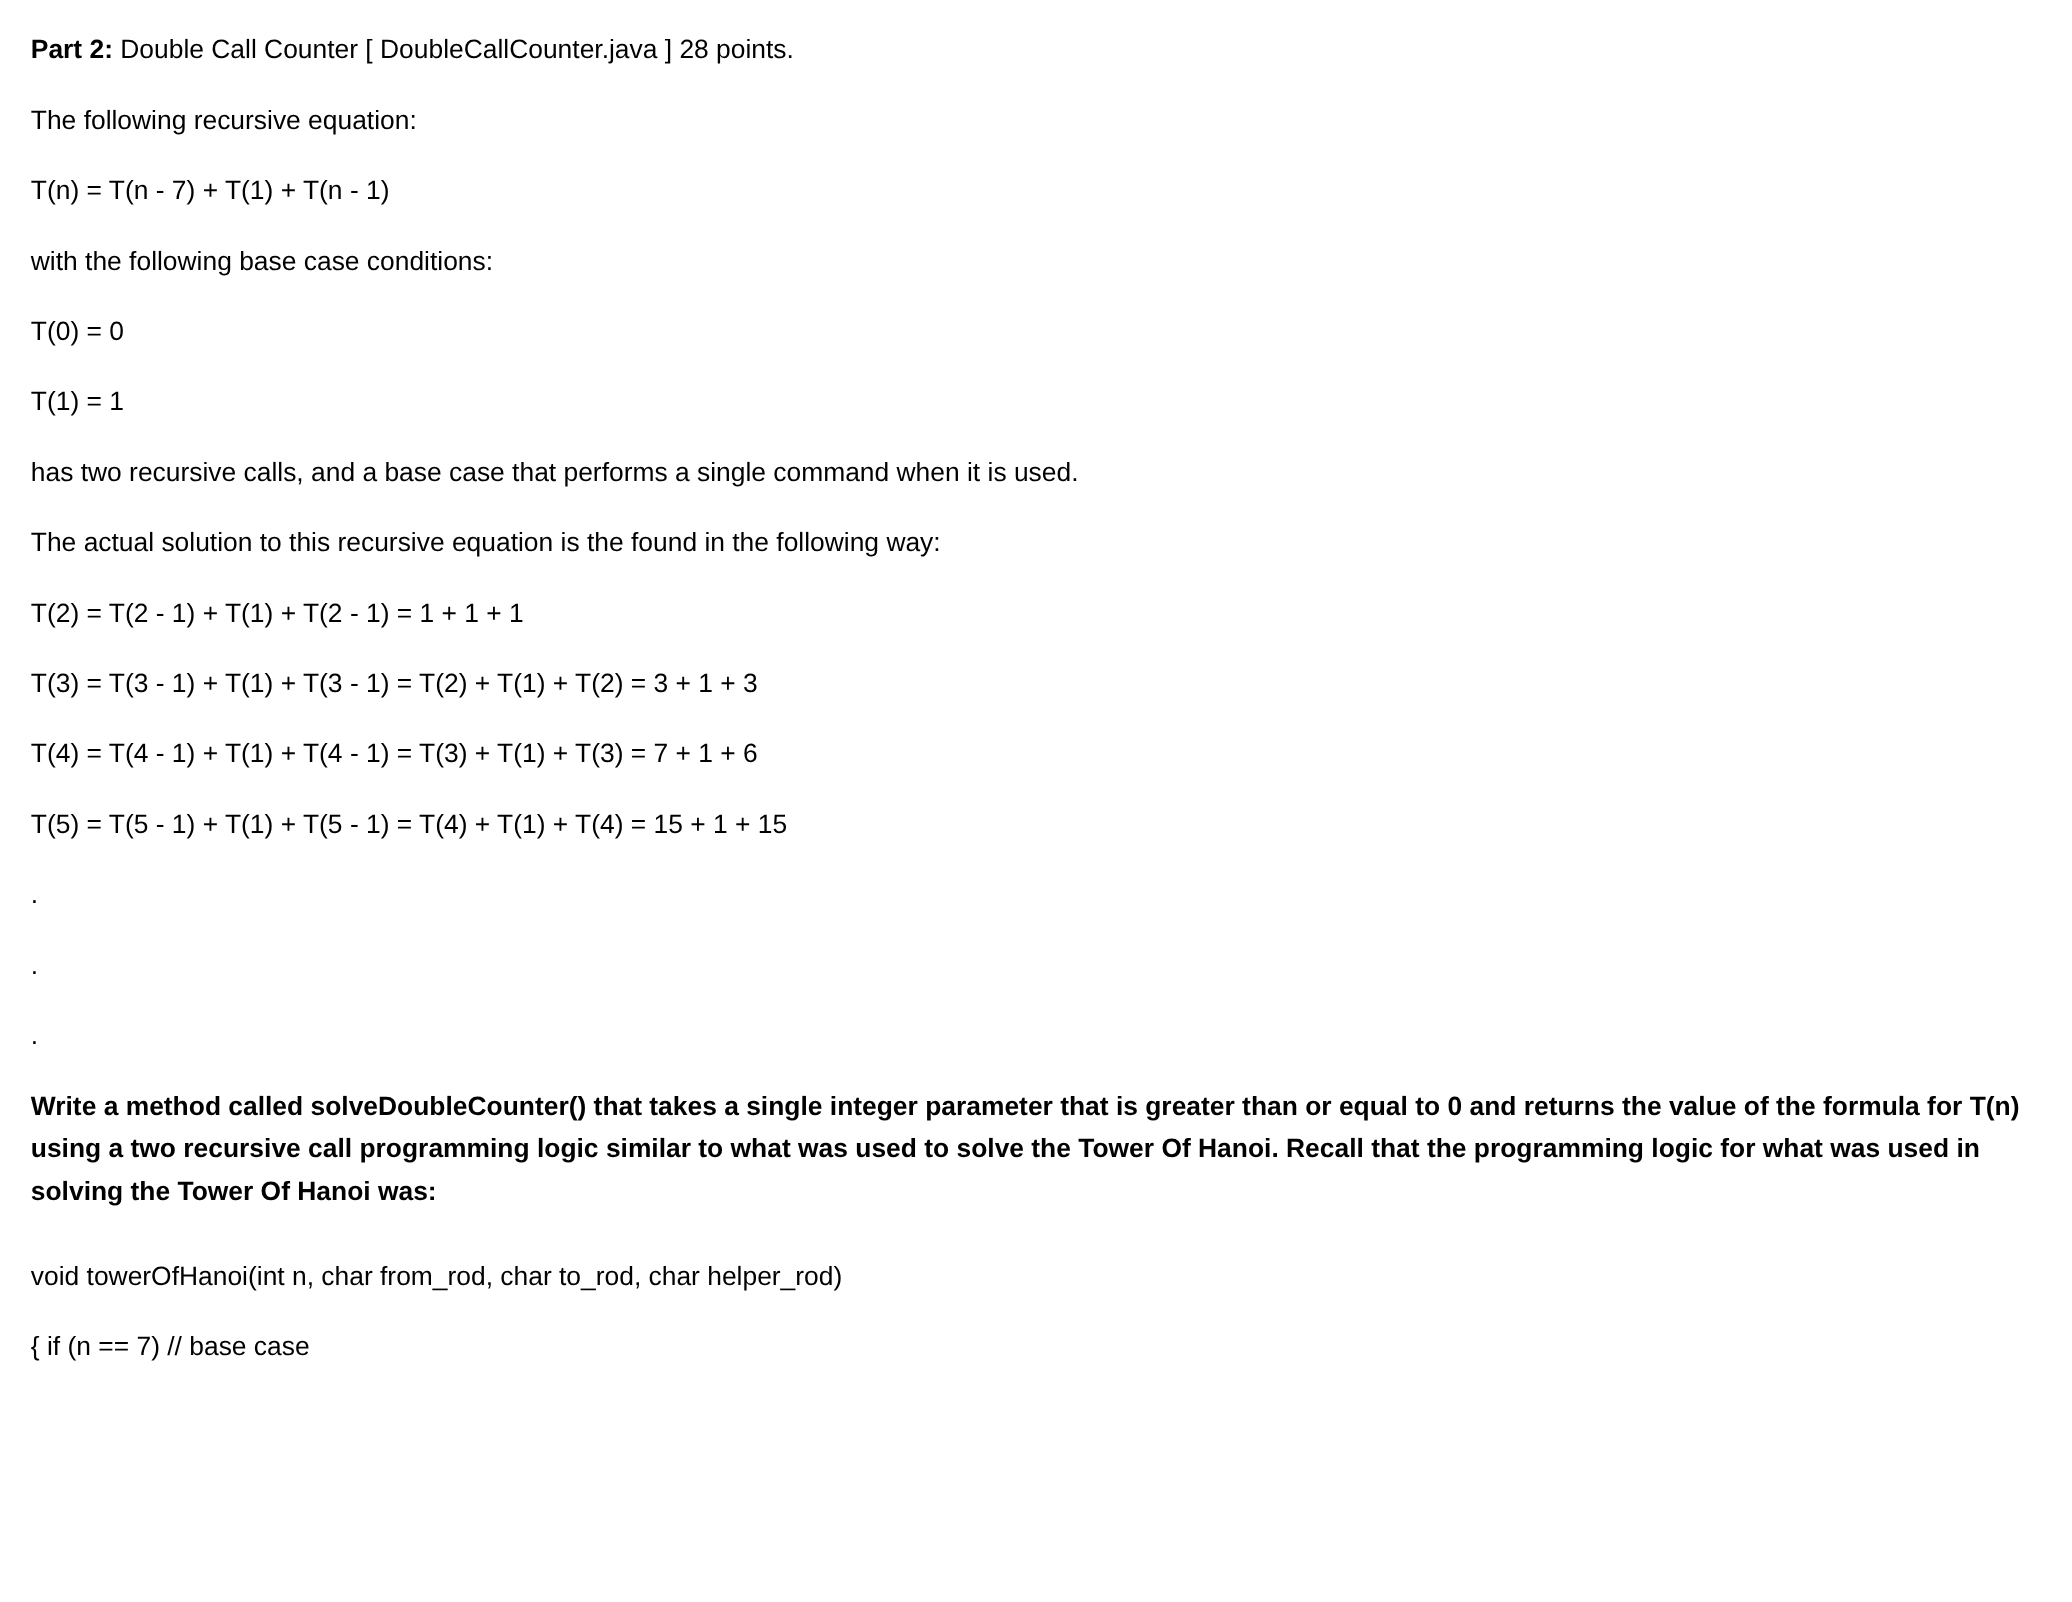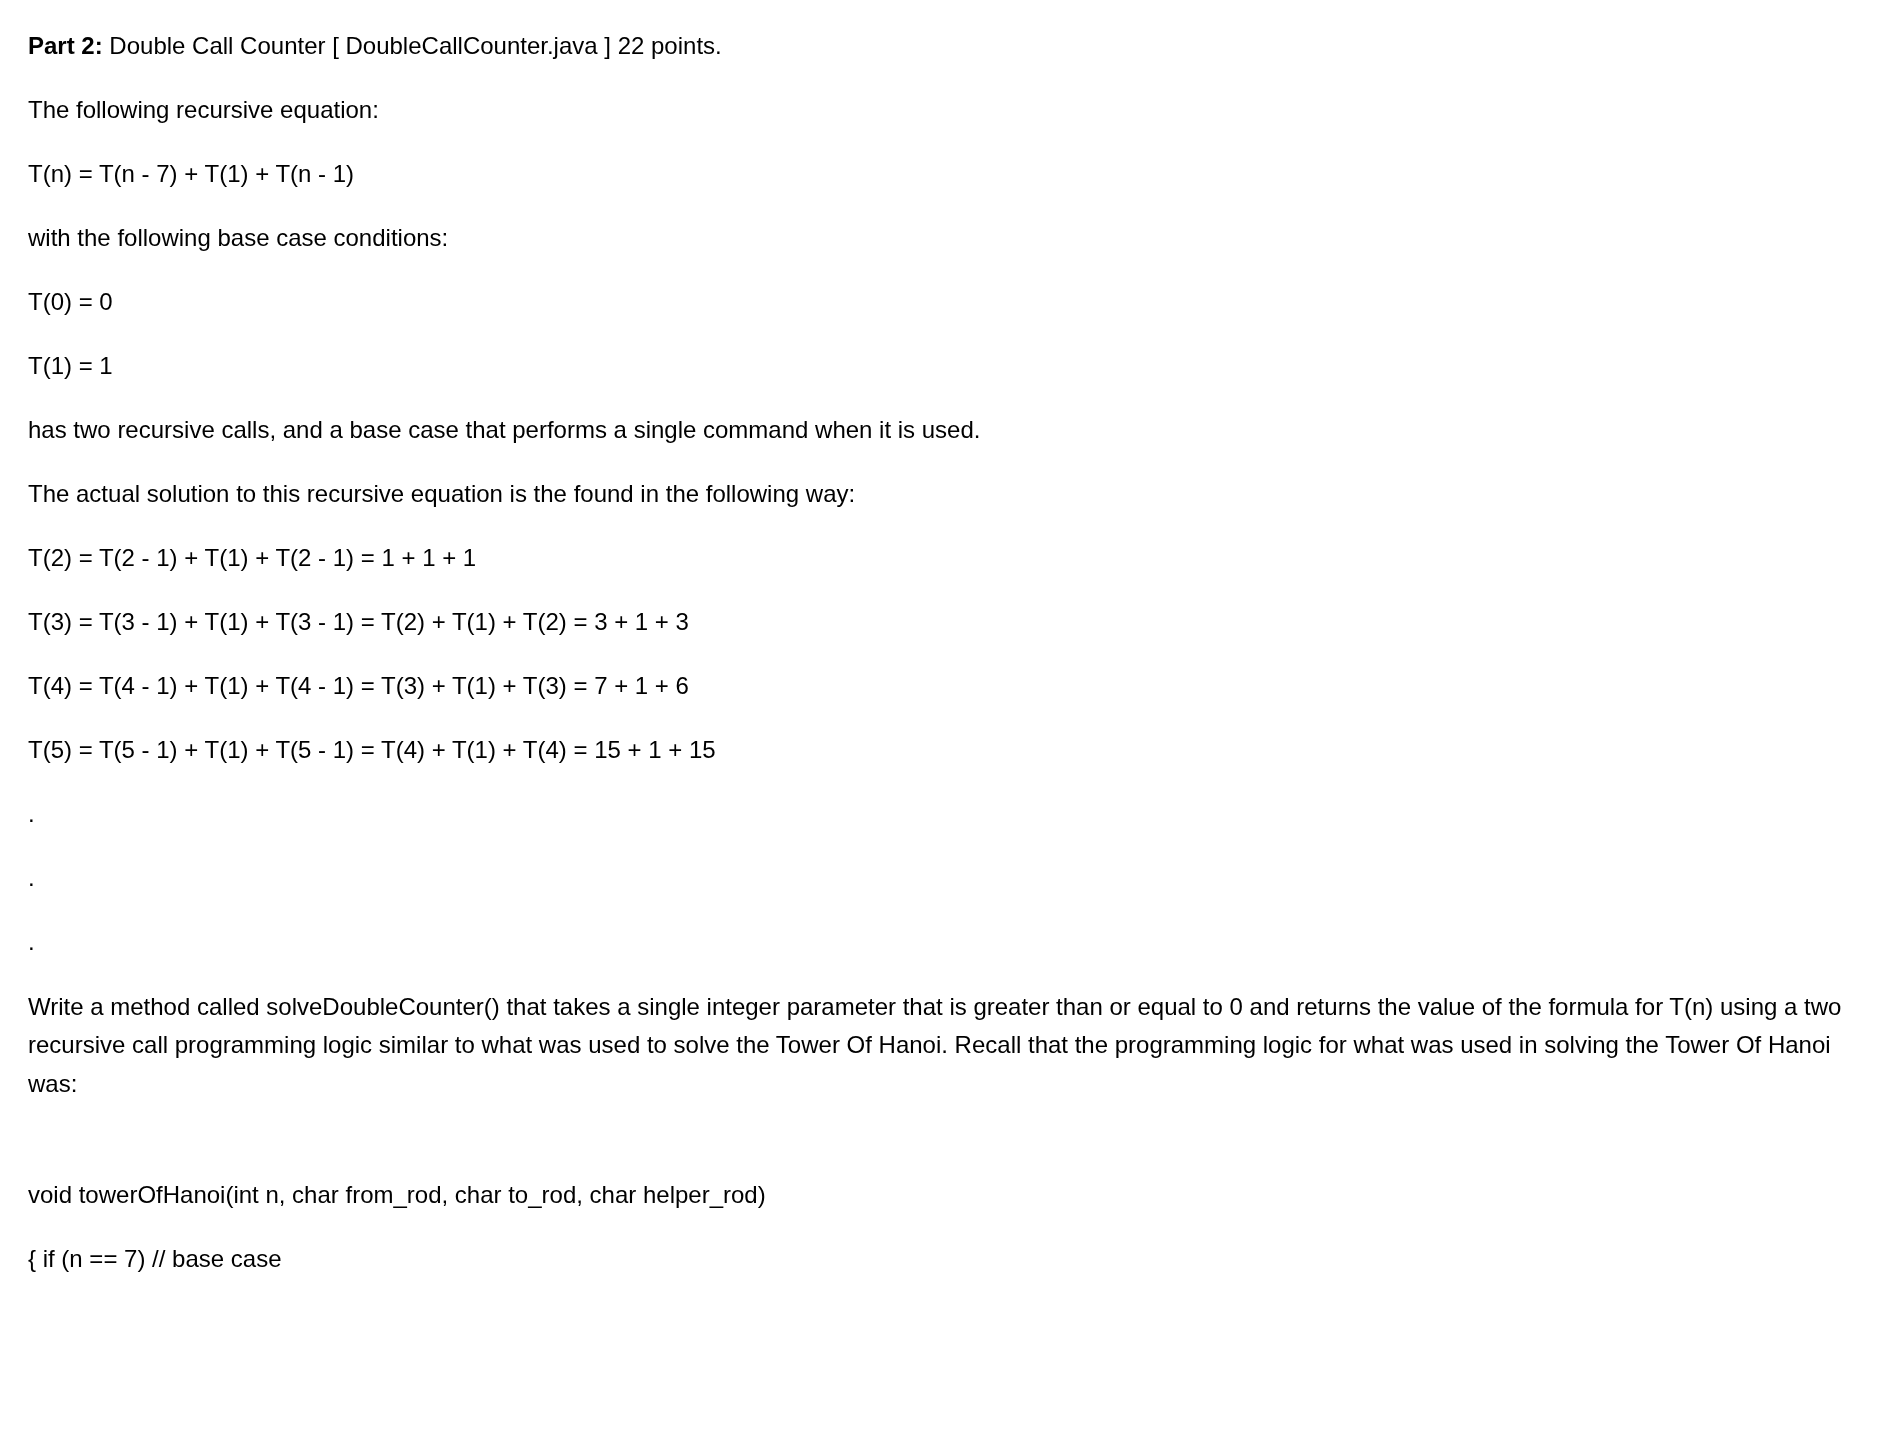--- a/index.html
+++ b/index.html
@@ -22,33 +22,34 @@
     .bold {
       font-weight: bold;
     }
     .paragraph {
       margin-bottom: 28px;
     }
     .dot {
       margin-bottom: 28px;
     }
     .task-paragraph {
-      margin-bottom: 46px;
+      margin-bottom: 12px;
       max-width: 1820px;
       line-height: 1.6;
+      font-weight: bold;
     }
     .spacer {
       height: 28px;
     }
   </style>
 </head>
 <body>
 
 <div class="part-header">
-  <span class="bold">Part 2:</span><span> Double Call Counter [ DoubleCallCounter.java ]  22 points.</span>
+  <span class="bold">Part 2:</span><span> Double Call Counter [ DoubleCallCounter.java ]  28 points.</span>
 </div>
 
 <div class="paragraph">The following recursive equation:</div>
 
 <div class="paragraph">T(n) = T(n - 7) + T(1) + T(n - 1)</div>
 
 <div class="paragraph">with the following base case conditions:</div>
 
 <div class="paragraph">T(0) = 0</div>
 

